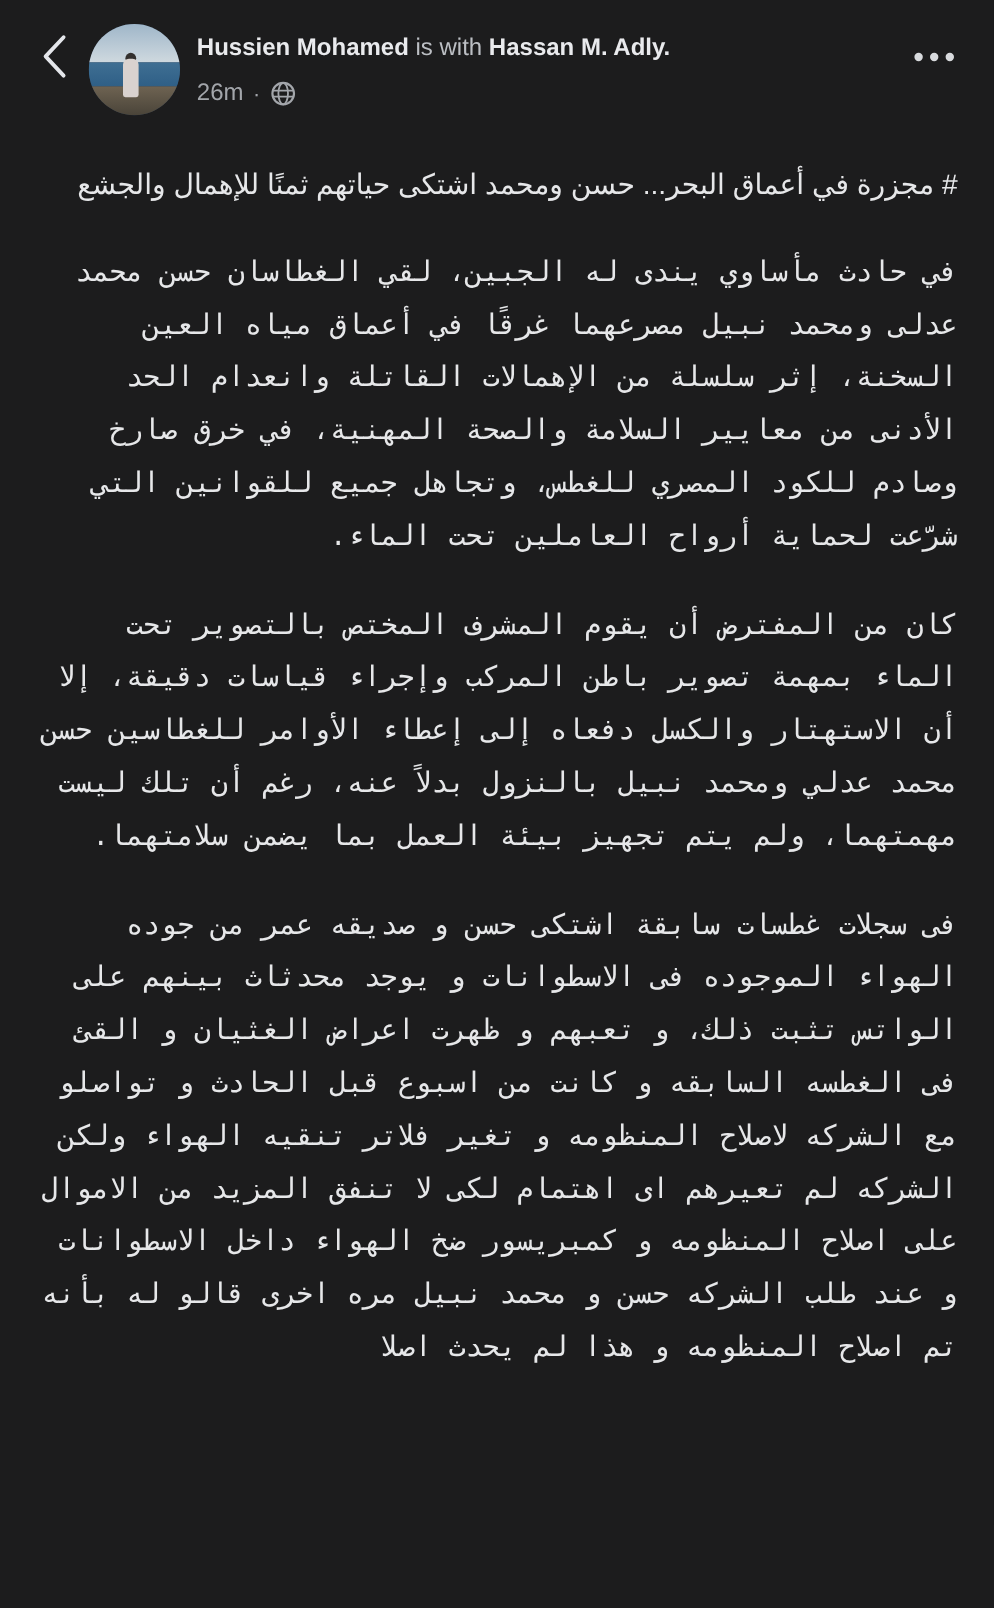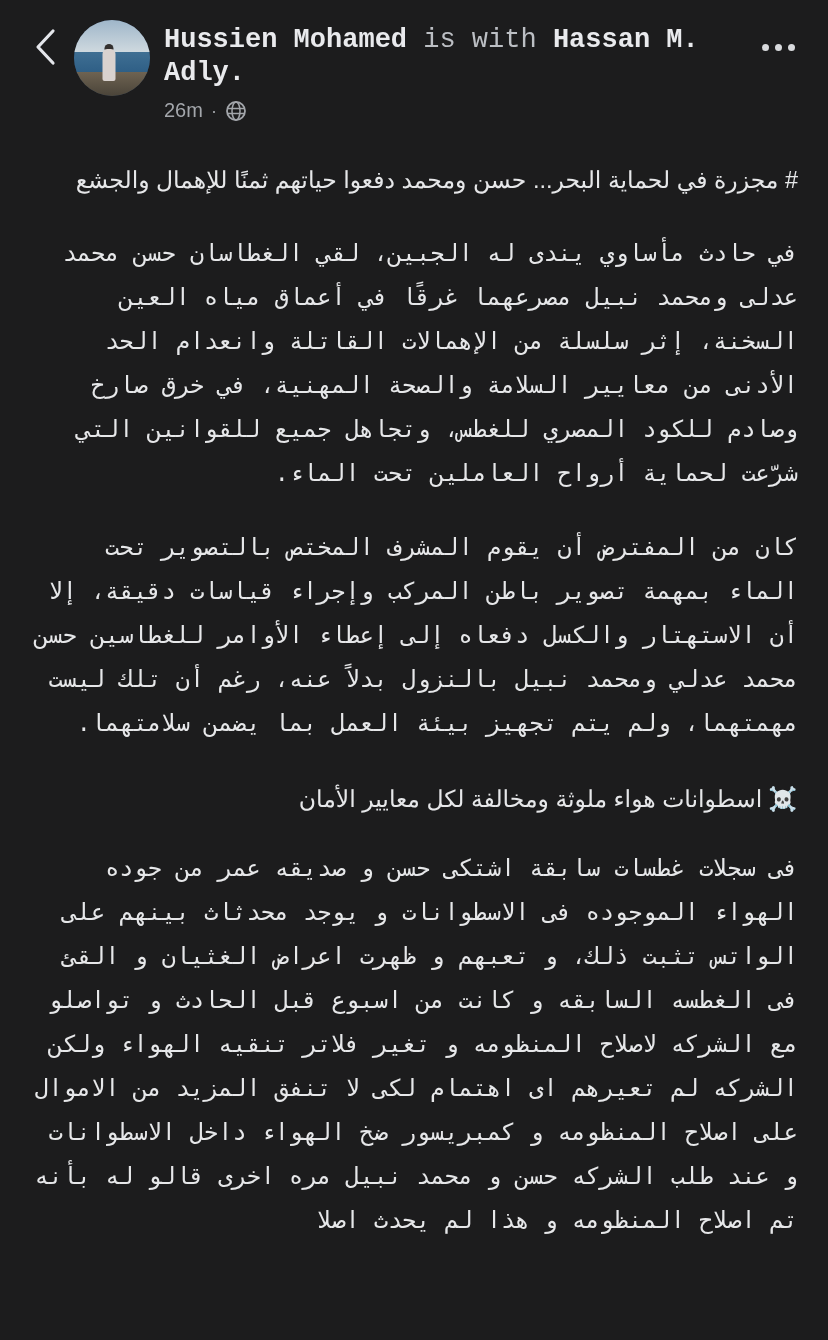--- a/index.html
+++ b/index.html
@@ -83,25 +83,24 @@
     border-radius: 50%;
     transform: translateX(-50%);
   }
 
   .head-text {
     flex: 1 1 auto;
     padding-top: 6px;
     min-width: 0;
   }
   .title-line {
-    font-size: 27px;
+    font-size: 20px;
     line-height: 33px;
     color: #bcbfc4;
     font-weight: 400;
-    font-family: Liberation Mono, monospace;
   }
   .title-line .name {
     color: #e9eaed;
     font-weight: 700;
   }
   .meta {
     margin-top: 9px;
     display: flex;
     align-items: center;
     gap: 8px;
@@ -187,20 +186,19 @@
     <div class="menu-btn">
       <span style="display:flex;gap:6px;">
         <i></i>
           <i></i>
           <i></i>
       </span>
     </div>
   </div>
 
   <div class="post-body">
-    <p class="para"># مجزرة في لحماية البحر... حسن ومحمد دفعوا حياتهم ثمنًا للإهمال والجشع</p>
+    <p class="para"># مجزرة في أعماق البحر... حسن ومحمد اشتكى حياتهم ثمنًا للإهمال والجشع</p>
     <p class="para block">في حادث مأساوي يندى له الجبين، لقي الغطاسان حسن محمد عدلى ومحمد نبيل مصرعهما غرقًا في أعماق مياه العين السخنة، إثر سلسلة من الإهمالات القاتلة وانعدام الحد الأدنى من معايير السلامة والصحة المهنية، في خرق صارخ وصادم للكود المصري للغطس، وتجاهل جميع للقوانين التي شرّعت لحماية أرواح العاملين تحت الماء.</p>
     <p class="para block">كان من المفترض أن يقوم المشرف المختص بالتصوير تحت الماء بمهمة تصوير باطن المركب وإجراء قياسات دقيقة، إلا أن الاستهتار والكسل دفعاه إلى إعطاء الأوامر للغطاسين حسن محمد عدلي ومحمد نبيل بالنزول بدلاً عنه، رغم أن تلك ليست مهمتهما، ولم يتم تجهيز بيئة العمل بما يضمن سلامتهما.</p>
-    <p class="para tight">☠️ اسطوانات هواء ملوثة ومخالفة لكل معايير الأمان</p>
     <p class="para block">فى سجلات غطسات سابقة اشتكى حسن و صديقه عمر من جوده الهواء الموجوده فى الاسطوانات و يوجد محدثاث بينهم على الواتس تثبت ذلك، و تعبهم و ظهرت اعراض الغثيان و القئ فى الغطسه السابقه و كانت من اسبوع قبل الحادث و تواصلو مع الشركه لاصلاح المنظومه و تغير فلاتر تنقيه الهواء ولكن الشركه لم تعيرهم اى اهتمام لكى لا تنفق المزيد من الاموال على اصلاح المنظومه و كمبريسور ضخ الهواء داخل الاسطوانات و عند طلب الشركه حسن و محمد نبيل مره اخرى قالو له بأنه تم اصلاح المنظومه و هذا لم يحدث اصلا</p>
   </div>
 
 </div>
 
 </body></html>

